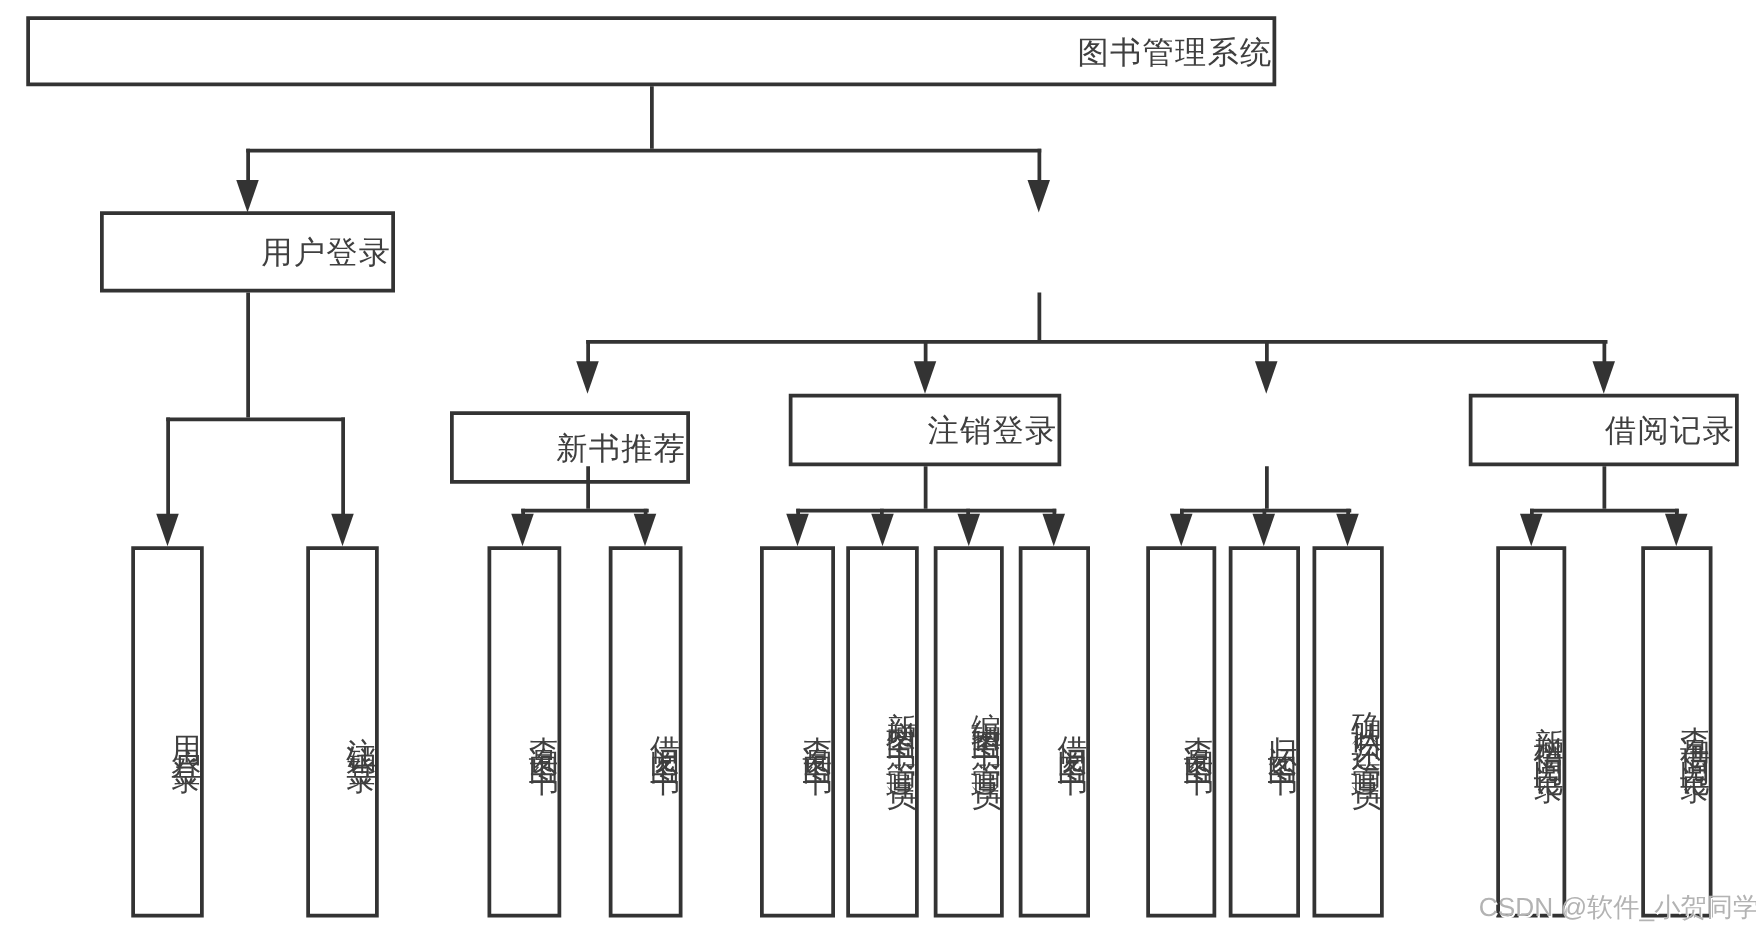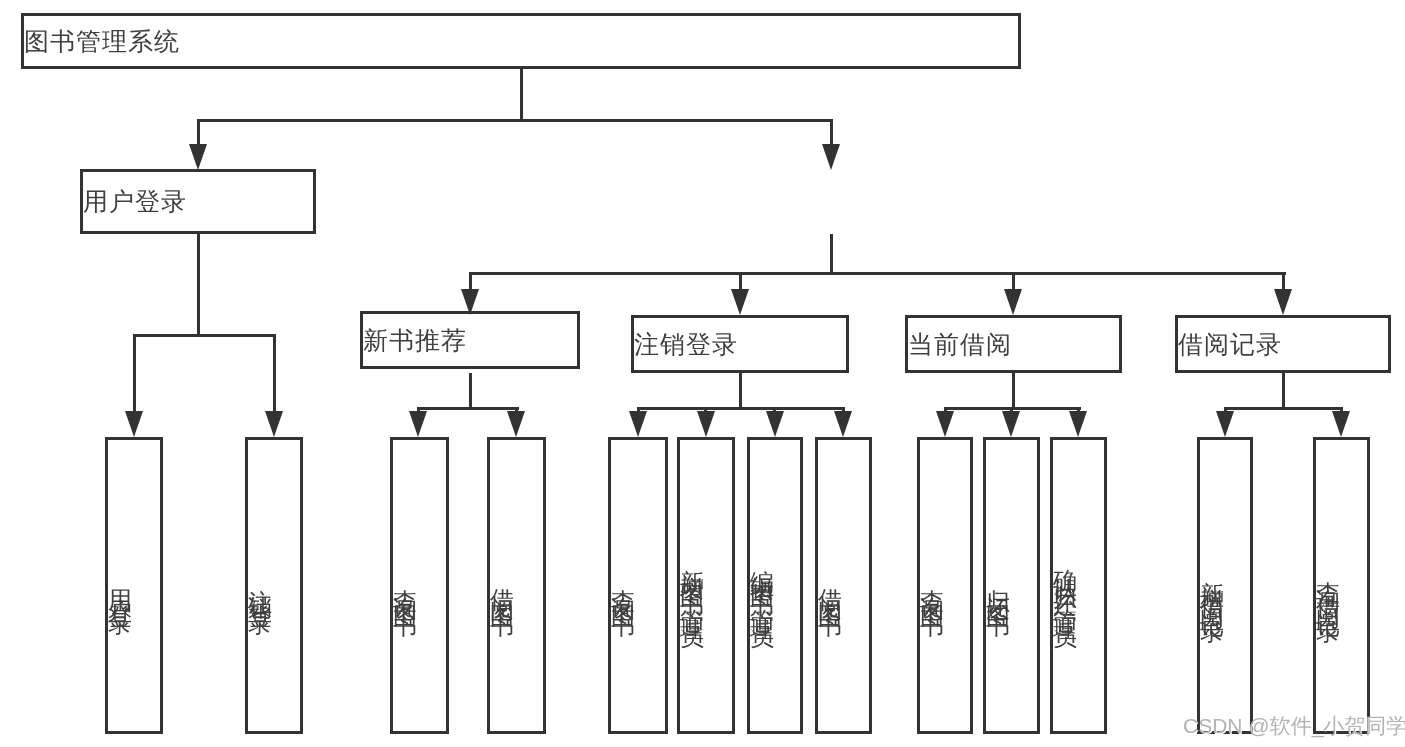--- a/index.html
+++ b/index.html
@@ -4,21 +4,21 @@
 <style>
   html,body { margin:0; padding:0; background:#ffffff; }
   #canvas {
     position:relative; width:1405px; height:747px; background:#ffffff;
     font-family:"Liberation Sans", "DejaVu Sans", sans-serif;
     overflow:hidden;
   }
   .box {
     position:absolute; box-sizing:border-box;
     border:3px solid #333333; background:#ffffff;
-    display:flex; align-items:center; justify-content:flex-start;
+    display:flex; align-items:center; justify-content:flex-end;
     color:#3f3f3f;
   }
   .box.h span { font-size:25px; letter-spacing:1px; white-space:nowrap; }
   .box.v span {
     writing-mode:vertical-rl; text-orientation:mixed;
     font-size:24px; letter-spacing:8px; line-height:1;
   }
   .vl { position:absolute; width:3px; background:#333333; }
   .hl { position:absolute; height:3px; background:#333333; }
   .ar {
@@ -38,28 +38,25 @@
 <div id="canvas">
 
   <div class="box h" style="left:21px;top:13px;width:1000px;height:56px">
     <span>图书管理系统</span>
   </div>
 
   <div class="box h" style="left:80px;top:169px;width:236px;height:65px">
     <span>用户登录</span>
   </div>
 
-  <div class="box h" style="left:360px;top:311px;width:220px;height:58px">
+  <div class="box h" style="left:360px;top:329px;width:192px;height:58px">
     <span>新书推荐</span>
   </div>
   <div class="box h" style="left:631px;top:315px;width:218px;height:58px">
     <span>注销登录</span>
-  </div>
-  <div class="box h" style="left:905px;top:315px;width:217px;height:58px">
-    <span>当前借阅</span>
   </div>
   <div class="box h" style="left:1175px;top:315px;width:216px;height:58px">
     <span>借阅记录</span>
   </div>
 
   <div class="box v" style="left:105px;top:437px;width:58px;height:297px">
     <span>用户登录</span>
   </div>
   <div class="box v" style="left:245px;top:437px;width:58px;height:297px">
     <span>注销登录</span>

